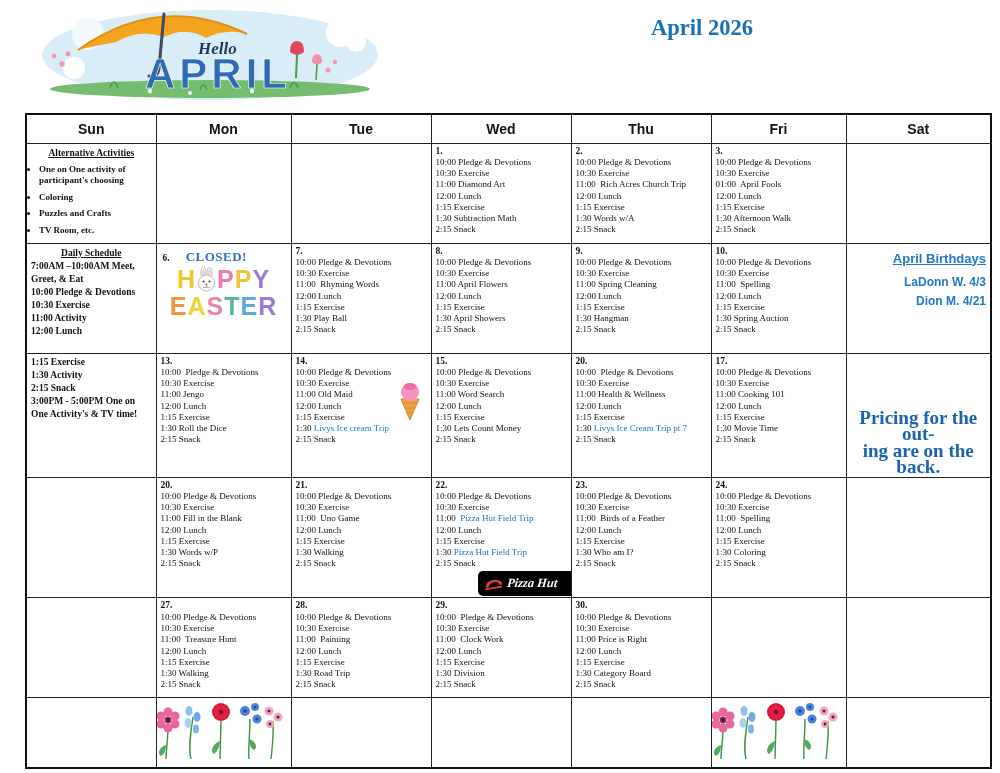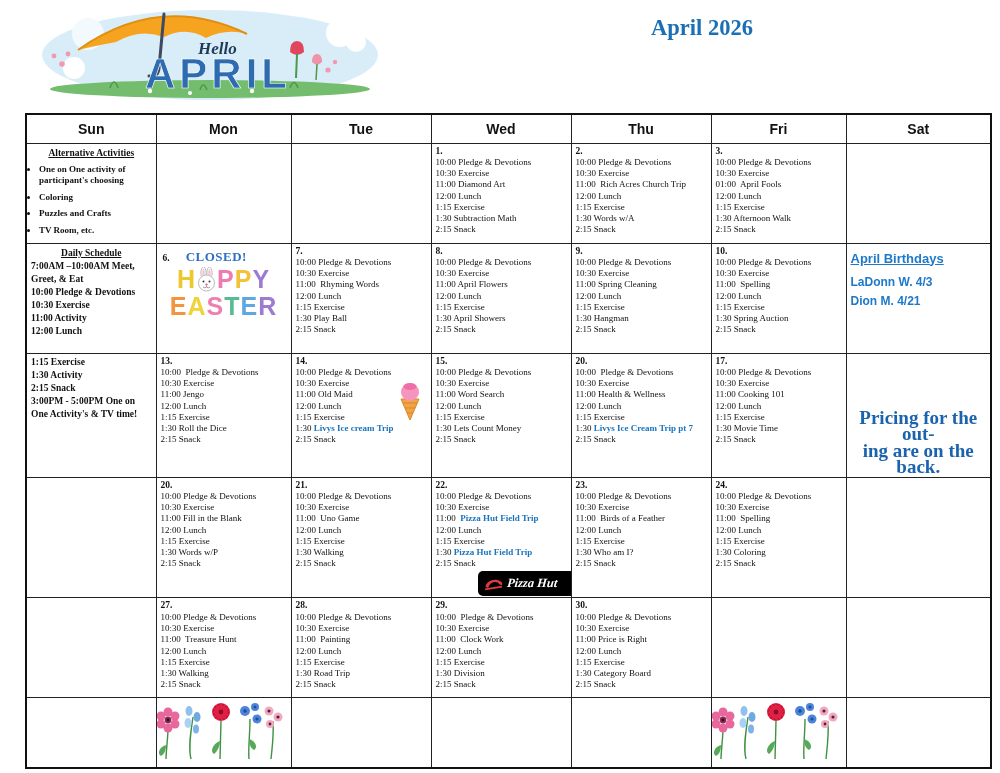--- a/index.html
+++ b/index.html
@@ -20,26 +20,26 @@
   td,th{border:1.5px solid #222;vertical-align:top;padding:2px 4px 1px 4px;overflow:hidden;}
   th{
     font-family:"Liberation Sans",sans-serif;font-size:14px;font-weight:bold;
     text-align:center;vertical-align:middle;padding:2px 0;
   }
   tr.hdr{height:29px;}
   tr.r1{height:100px;} tr.r2{height:110px;} tr.r3{height:113px;}
   tr.r4{height:110px;} tr.r5{height:100px;} tr.r6{height:70px;}
   .daynum{font-weight:bold;font-size:9.5px;line-height:11.5px;}
   .evt{font-size:9px;line-height:11.2px;white-space:pre-wrap;}
-  .blue{color:#1c74bd;font-weight:bold;}
+  .blue{color:#1c74bd;font-weight:normal;}
   .cell-title{font-weight:bold;text-decoration:underline;text-align:center;font-size:9.5px;line-height:13px;margin-top:1px;}
   .bline{font-weight:bold;font-size:9.5px;line-height:13px;}
   ul.bullets{margin:4px 0 0 8px;padding:0;}
   ul.bullets li{font-weight:bold;font-size:9px;line-height:11.5px;margin-bottom:5px;}
-  .birthdays{font-family:"Liberation Sans",sans-serif;color:#1e79c8;text-align:left;font-weight:bold;}
+  .birthdays{font-family:"Liberation Sans",sans-serif;color:#1e79c8;text-align:right;font-weight:bold;}
   .birthdays .btitle{font-size:13px;text-decoration:underline;margin:5px 0 7px 0;}
   .birthdays .bentry{font-size:12px;line-height:19px;}
   .pricing{font-weight:bold;color:#1c63ae;text-align:center;font-size:19px;line-height:16.5px;padding-top:54px;}
   .closed-row{margin:1px 0 2px 2px;}
   .closed-label{color:#2e6fc2;font-size:13px;font-weight:bold;margin-left:16px;letter-spacing:.5px;}
   .easter{text-align:center;font-family:"Liberation Sans",sans-serif;margin-top:1px;}
   .eline{line-height:25px;height:27px;}
   .elet{font-size:25px;font-weight:bold;letter-spacing:1px;}
   .bunny{vertical-align:-4px;margin:0 1px;}
   .pizza-logo{

